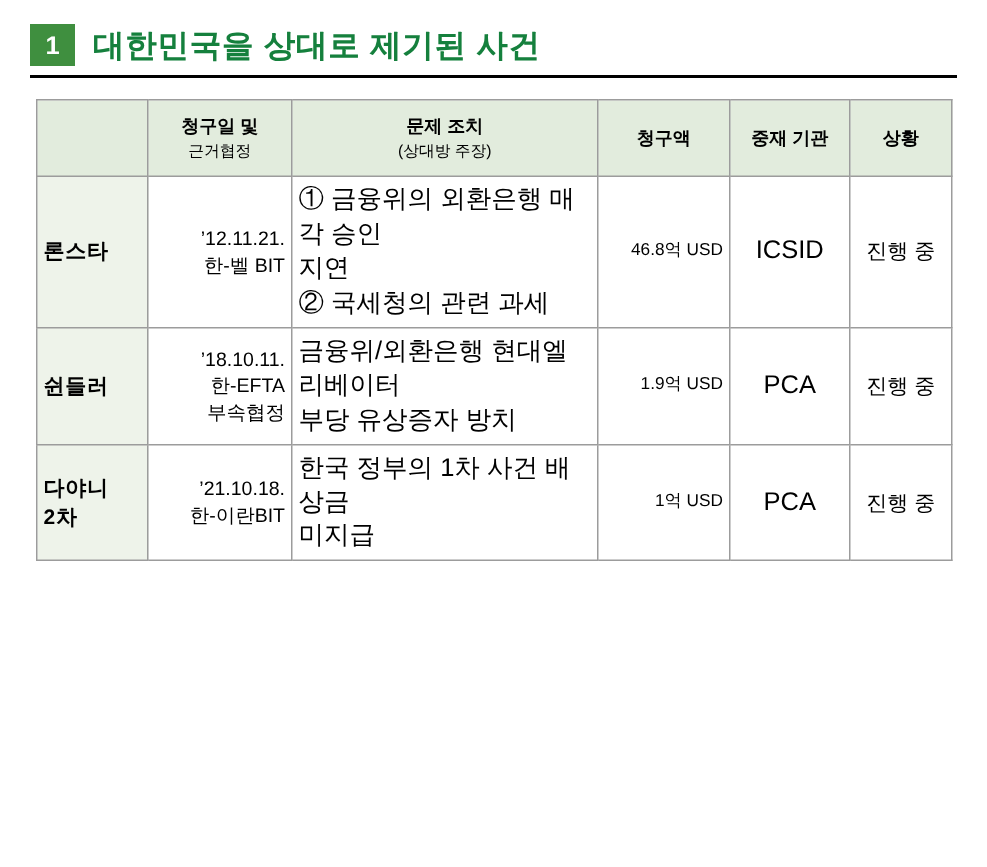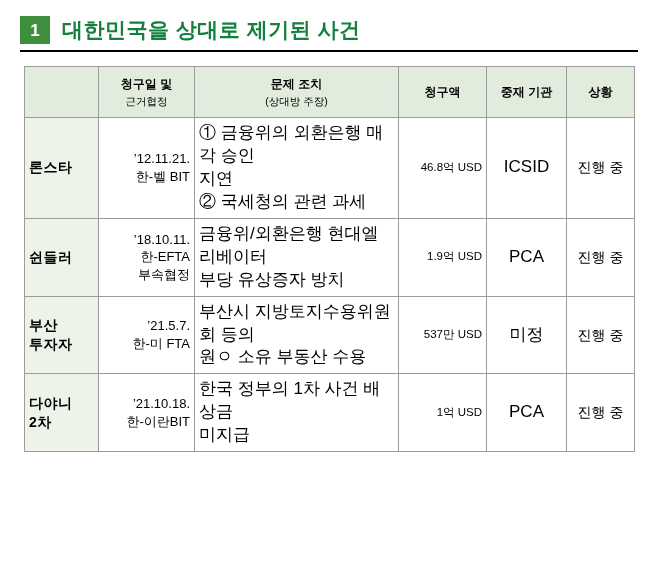--- a/index.html
+++ b/index.html
@@ -174,31 +174,20 @@
           <td class="c-date">’18.10.11.
 한-EFTA
 부속협정</td>
           <td class="c-issue">금융위/외환은행 현대엘리베이터
 부당 유상증자 방치</td>
           <td class="c-amount">1.9억 USD</td>
           <td class="c-org">PCA</td>
           <td class="c-status">진행 중</td>
         </tr>
         <tr>
-          <td class="c-name" style="white-space:pre-line;">부산
-투자자</td>
-          <td class="c-date">’21.5.7.
-한-미 FTA</td>
-          <td class="c-issue">부산시 지방토지수용위원회 등의
-원ㅇ 소유 부동산 수용</td>
-          <td class="c-amount">537만 USD</td>
-          <td class="c-org">미정</td>
-          <td class="c-status">진행 중</td>
-        </tr>
-        <tr>
           <td class="c-name" style="white-space:pre-line;">다야니
 2차</td>
           <td class="c-date">’21.10.18.
 한-이란BIT</td>
           <td class="c-issue">한국 정부의 1차 사건 배상금
 미지급</td>
           <td class="c-amount">1억 USD</td>
           <td class="c-org">PCA</td>
           <td class="c-status">진행 중</td>
         </tr>

